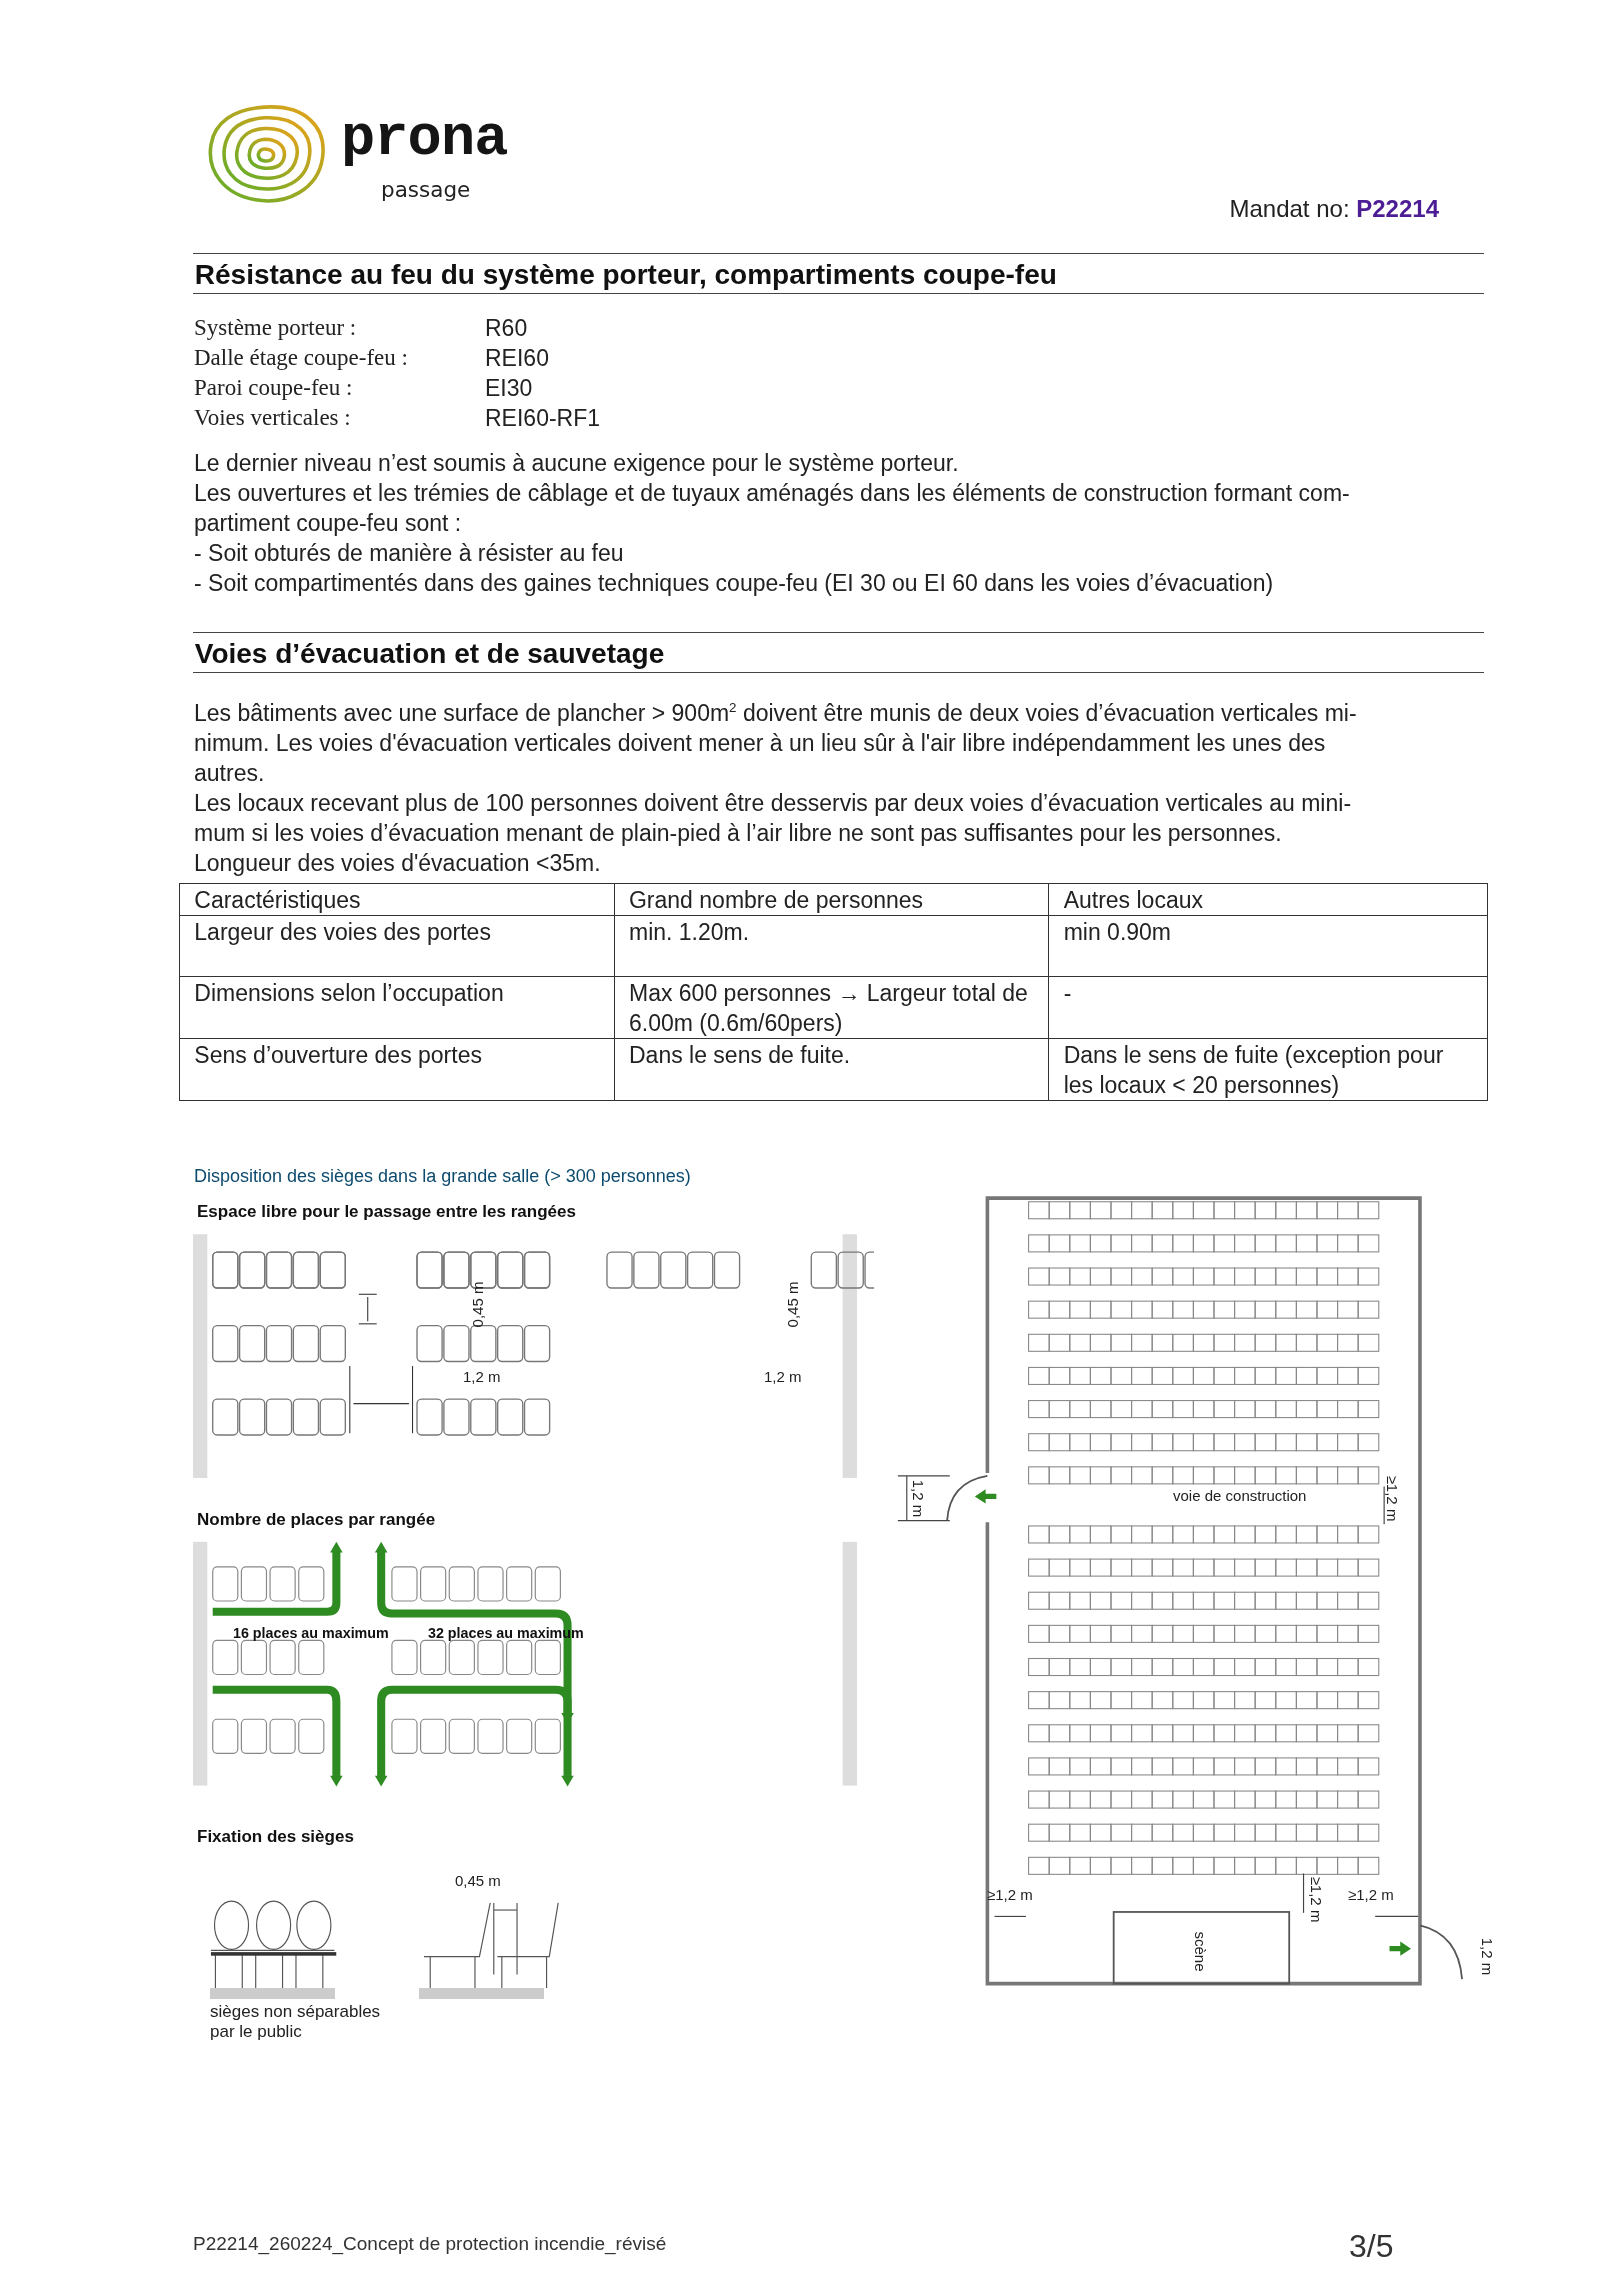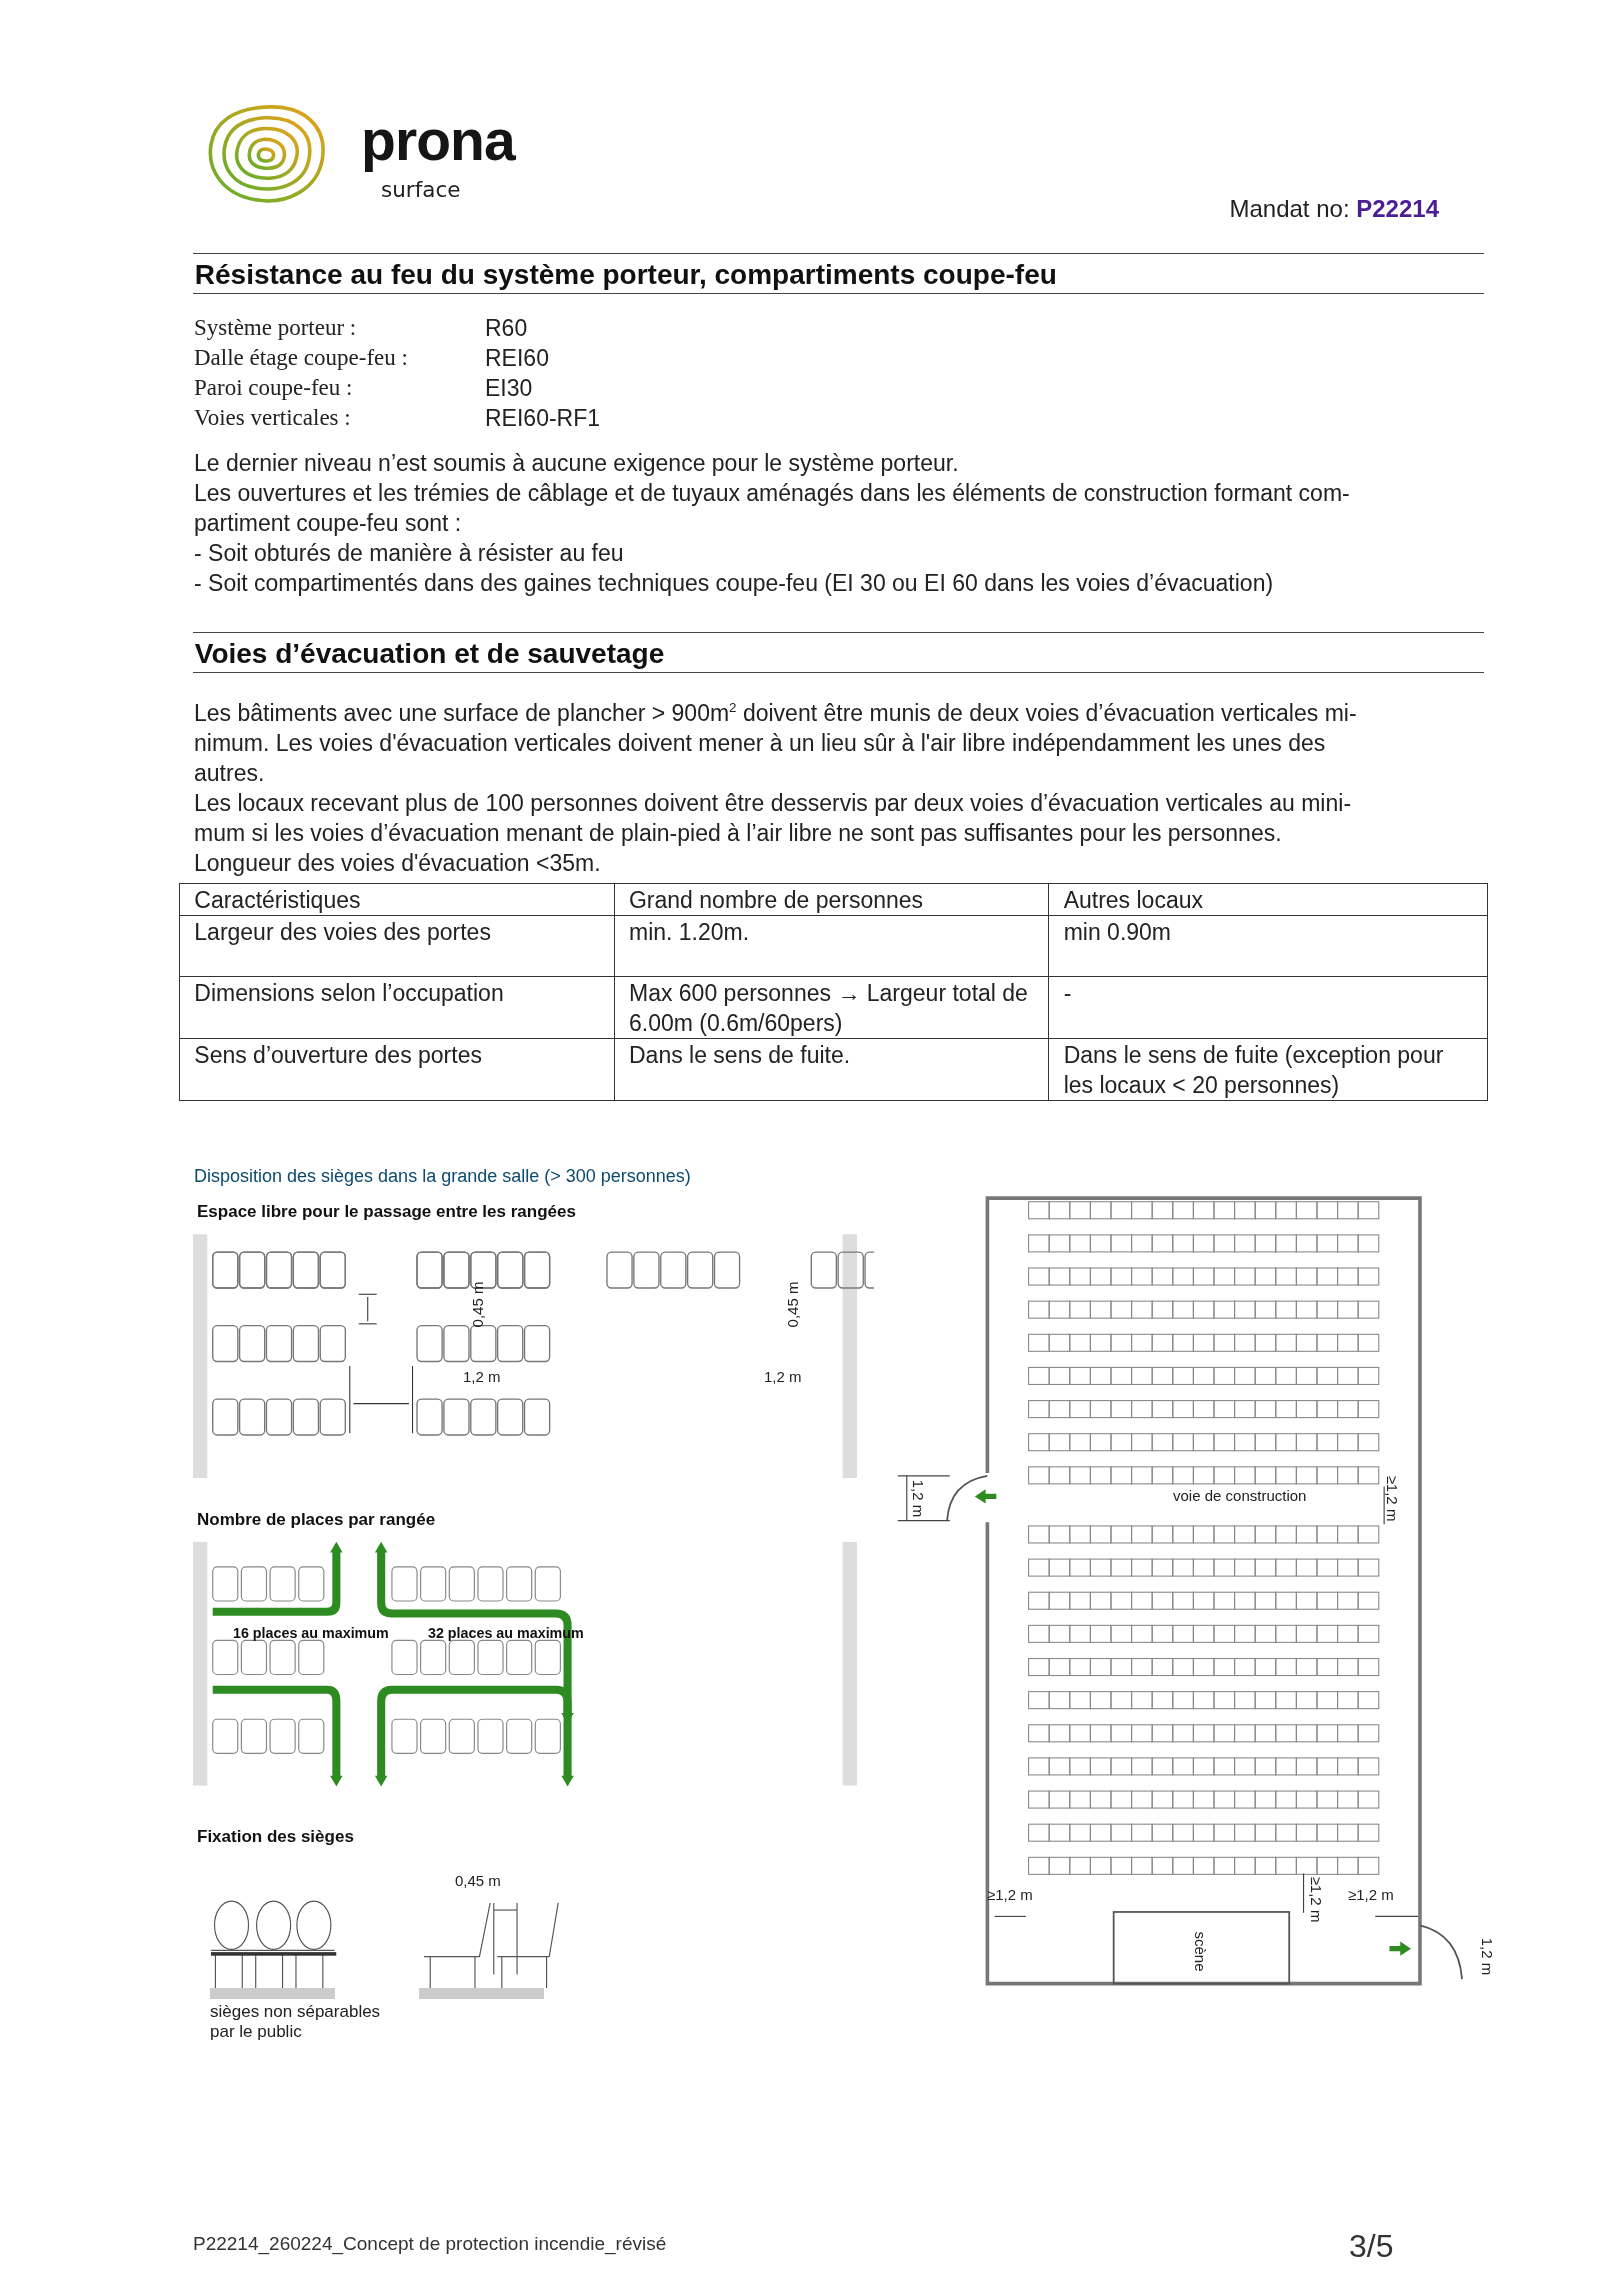--- a/index.html
+++ b/index.html
@@ -1,19 +1,19 @@
 <!DOCTYPE html>
 <html style="font-size:14.3px"><head>
 <meta charset="utf-8">
 <style>
   html, body { margin:0; padding:0; background:#fff; }
   body { width:1621px; height:2293px; position:relative; font-family:"Liberation Sans", sans-serif; color:#111; overflow:hidden; }
   .abs { position:absolute; }
   .logo { left:202px; top:100px; width:340px; height:107px; }
-  .logo-word { position:absolute; left:139px; top:7.2px; font-size:57px; font-weight:bold; letter-spacing:-0.9px; color:#151515; font-family:Liberation Sans, sans-serif;margin-left:20px; }
+  .logo-word { position:absolute; left:139px; top:7.2px; font-size:57px; font-weight:bold; letter-spacing:-0.9px; color:#151515; font-family:Liberation Mono, monospace; }
   .logo-sub { position:absolute; left:179px; top:77px; font-size:21.5px; color:#222; font-family:"DejaVu Sans", sans-serif; }
   .mandat { right:182px; top:195px; font-size:24px; color:#222; }
   .mandat b { color:#4c1d95; }
   .sec-head { left:193px; width:1291px; border-top:1.8px solid #444; border-bottom:1.8px solid #444; height:39px; }
   .sec-head span { position:absolute; left:1.8px; top:5.4px; font-size:28px; font-weight:bold; color:#111; }
   .body-text { font-size:23px; line-height:30px; color:#222; }
   .kv { left:194px; top:313px; font-size:23px; line-height:30px; color:#222; }
   .kv .row { display:flex; }
   .kv .k { width:291px;font-family:Liberation Serif, serif; }
   table.spec { position:absolute; left:179px; top:883px; width:1309px; border-collapse:collapse; font-size:23px; color:#222; }
@@ -37,21 +37,21 @@
     </defs>
     <g fill="none" stroke="url(#lg)" stroke-width="4">
       <path d="M70 8 C115 5 140 30 135 65 C130 100 95 118 60 112 C25 106 5 80 10 50 C14 25 35 10 70 8Z"></path>
       <path d="M70 20 C105 18 125 38 120 65 C116 92 90 103 62 99 C35 95 22 76 25 54 C28 34 42 22 70 20Z"></path>
       <path d="M70 32 C95 31 110 45 106 64 C102 84 84 90 64 87 C46 84 37 72 39 58 C41 44 50 33 70 32Z"></path>
       <path d="M70 44 C86 44 94 53 92 64 C90 75 79 78 67 76 C56 74 52 67 53 60 C54 51 59 45 70 44Z"></path>
       <path d="M70 55 C78 55 81 59 80 63 C79 68 74 69 69 68 C64 67 63 64 63 61 C64 57 66 55 70 55Z"></path>
     </g>
   </svg>
   <span class="logo-word">prona</span>
-  <span class="logo-sub">surface</span>
+  <span class="logo-sub">passage</span>
 </div>
 <div class="abs mandat">
   <span>Mandat no:</span>
   <b>P22214</b>
 </div>
 
 <div class="abs sec-head" style="top:253px;">
   <span>Résistance au feu du système porteur, compartiments coupe-feu</span>
 </div>
 <div class="abs kv">

